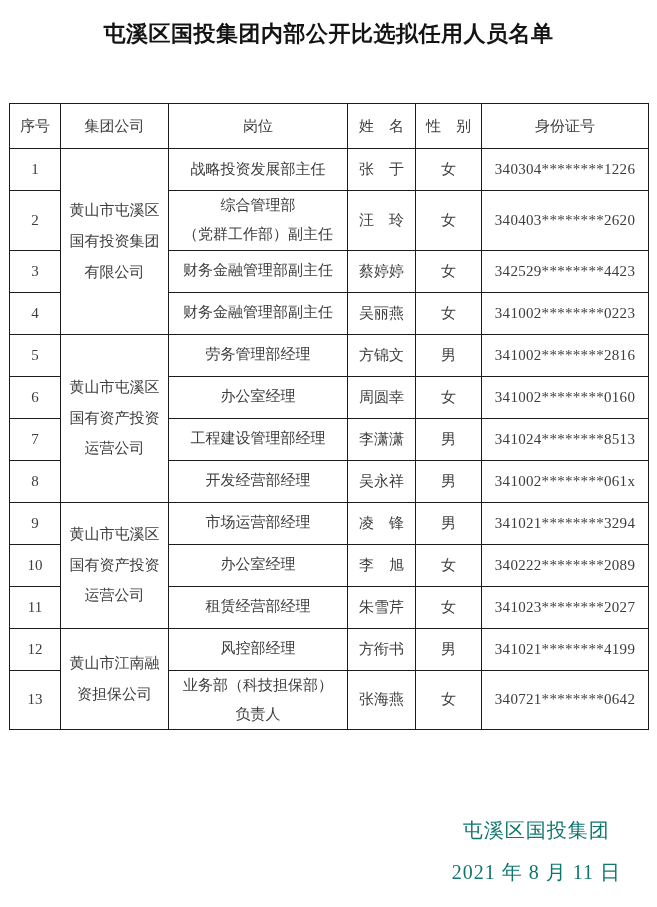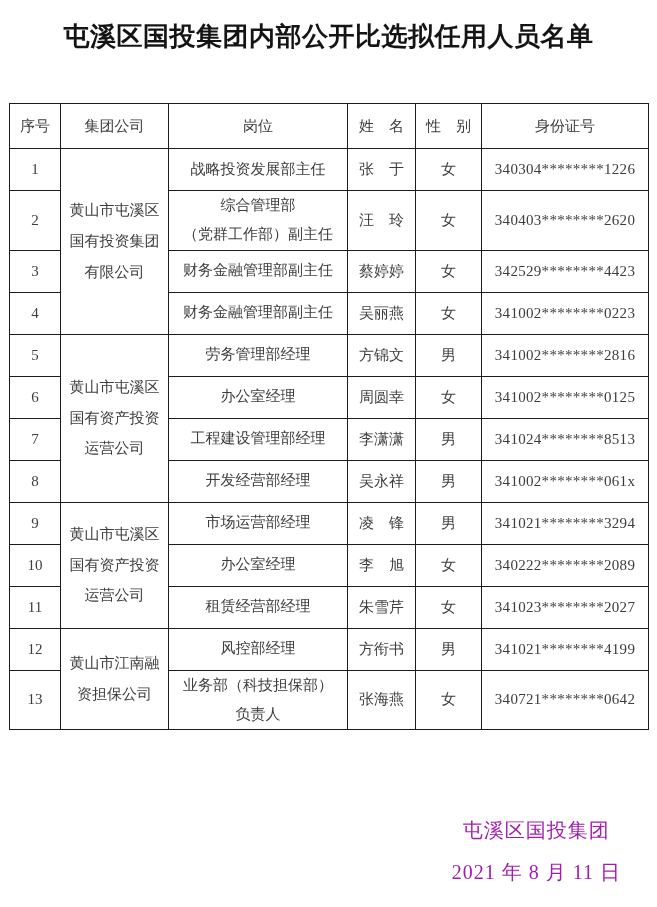--- a/index.html
+++ b/index.html
@@ -15,21 +15,21 @@
     font-family: "Liberation Serif", "DejaVu Serif", serif;
     color: #3d3d3d;
     overflow: hidden;
   }
   .doc-title {
     position: absolute;
     top: 19px;
     left: 0;
     width: 100%;
     text-align: center;
-    font-size: 26px;
+    font-size: 22px;
     font-weight: bold;
     color: #141414;
     letter-spacing: 0.5px;
   }
   table.roster {
     position: absolute;
     left: 9px;
     top: 103px;
     width: 639px;
     border-collapse: collapse;
@@ -60,21 +60,21 @@
   td.idnum {
     letter-spacing: 0.3px;
     margin-top: 24px;
   }
   .signature {
     position: absolute;
     top: 809px;
     right: 36px;
     text-align: center;
     font-size: 20px;
-    color: #a21caf;
+    color: #0f766e;
     letter-spacing: 1px;
     line-height: 42px;
   }
 </style>
 </head>
 <body>
 
 <div class="page">
 
   <div class="doc-title">屯溪区国投集团内部公开比选拟任用人员名单</div>
@@ -135,21 +135,21 @@
           <td class="position">劳务管理部经理</td>
           <td>方锦文</td>
           <td>男</td>
           <td class="idnum">341002********2816</td>
         </tr>
         <tr>
           <td>6</td>
           <td class="position">办公室经理</td>
           <td>周圆幸</td>
           <td>女</td>
-          <td class="idnum">341002********0125</td>
+          <td class="idnum">341002********0160</td>
         </tr>
         <tr>
           <td>7</td>
           <td class="position">工程建设管理部经理</td>
           <td>李潇潇</td>
           <td>男</td>
           <td class="idnum">341024********8513</td>
         </tr>
         <tr>
           <td>8</td>

